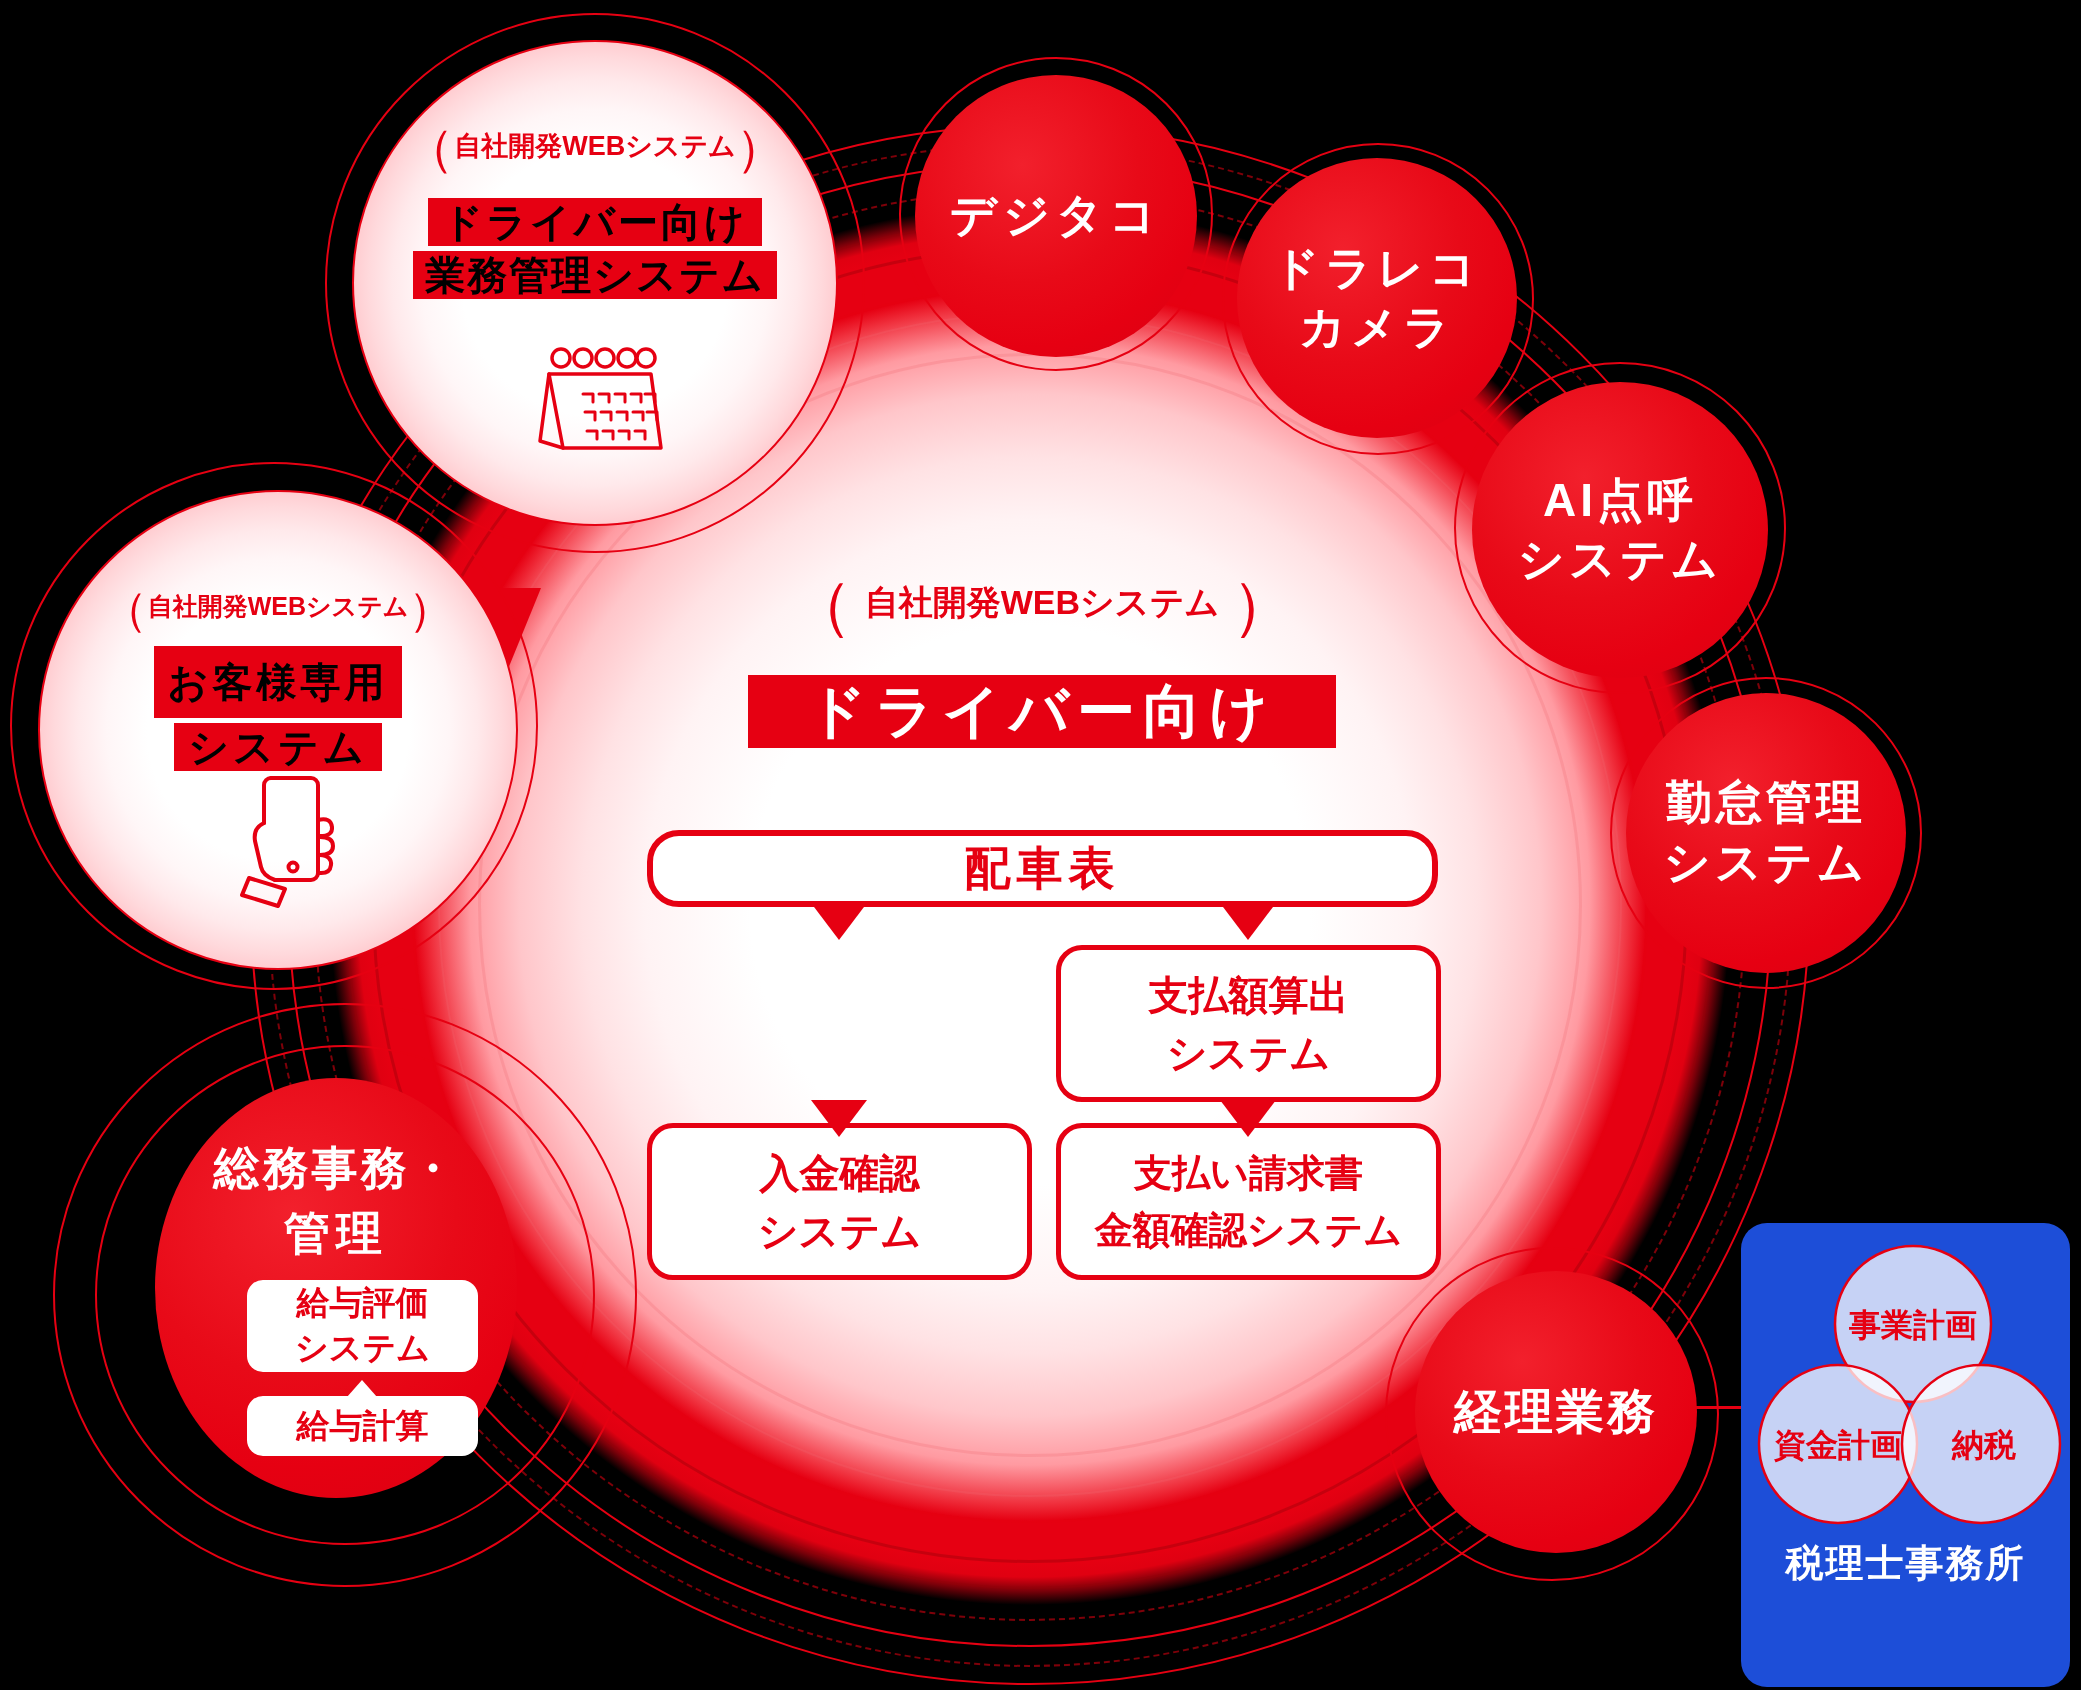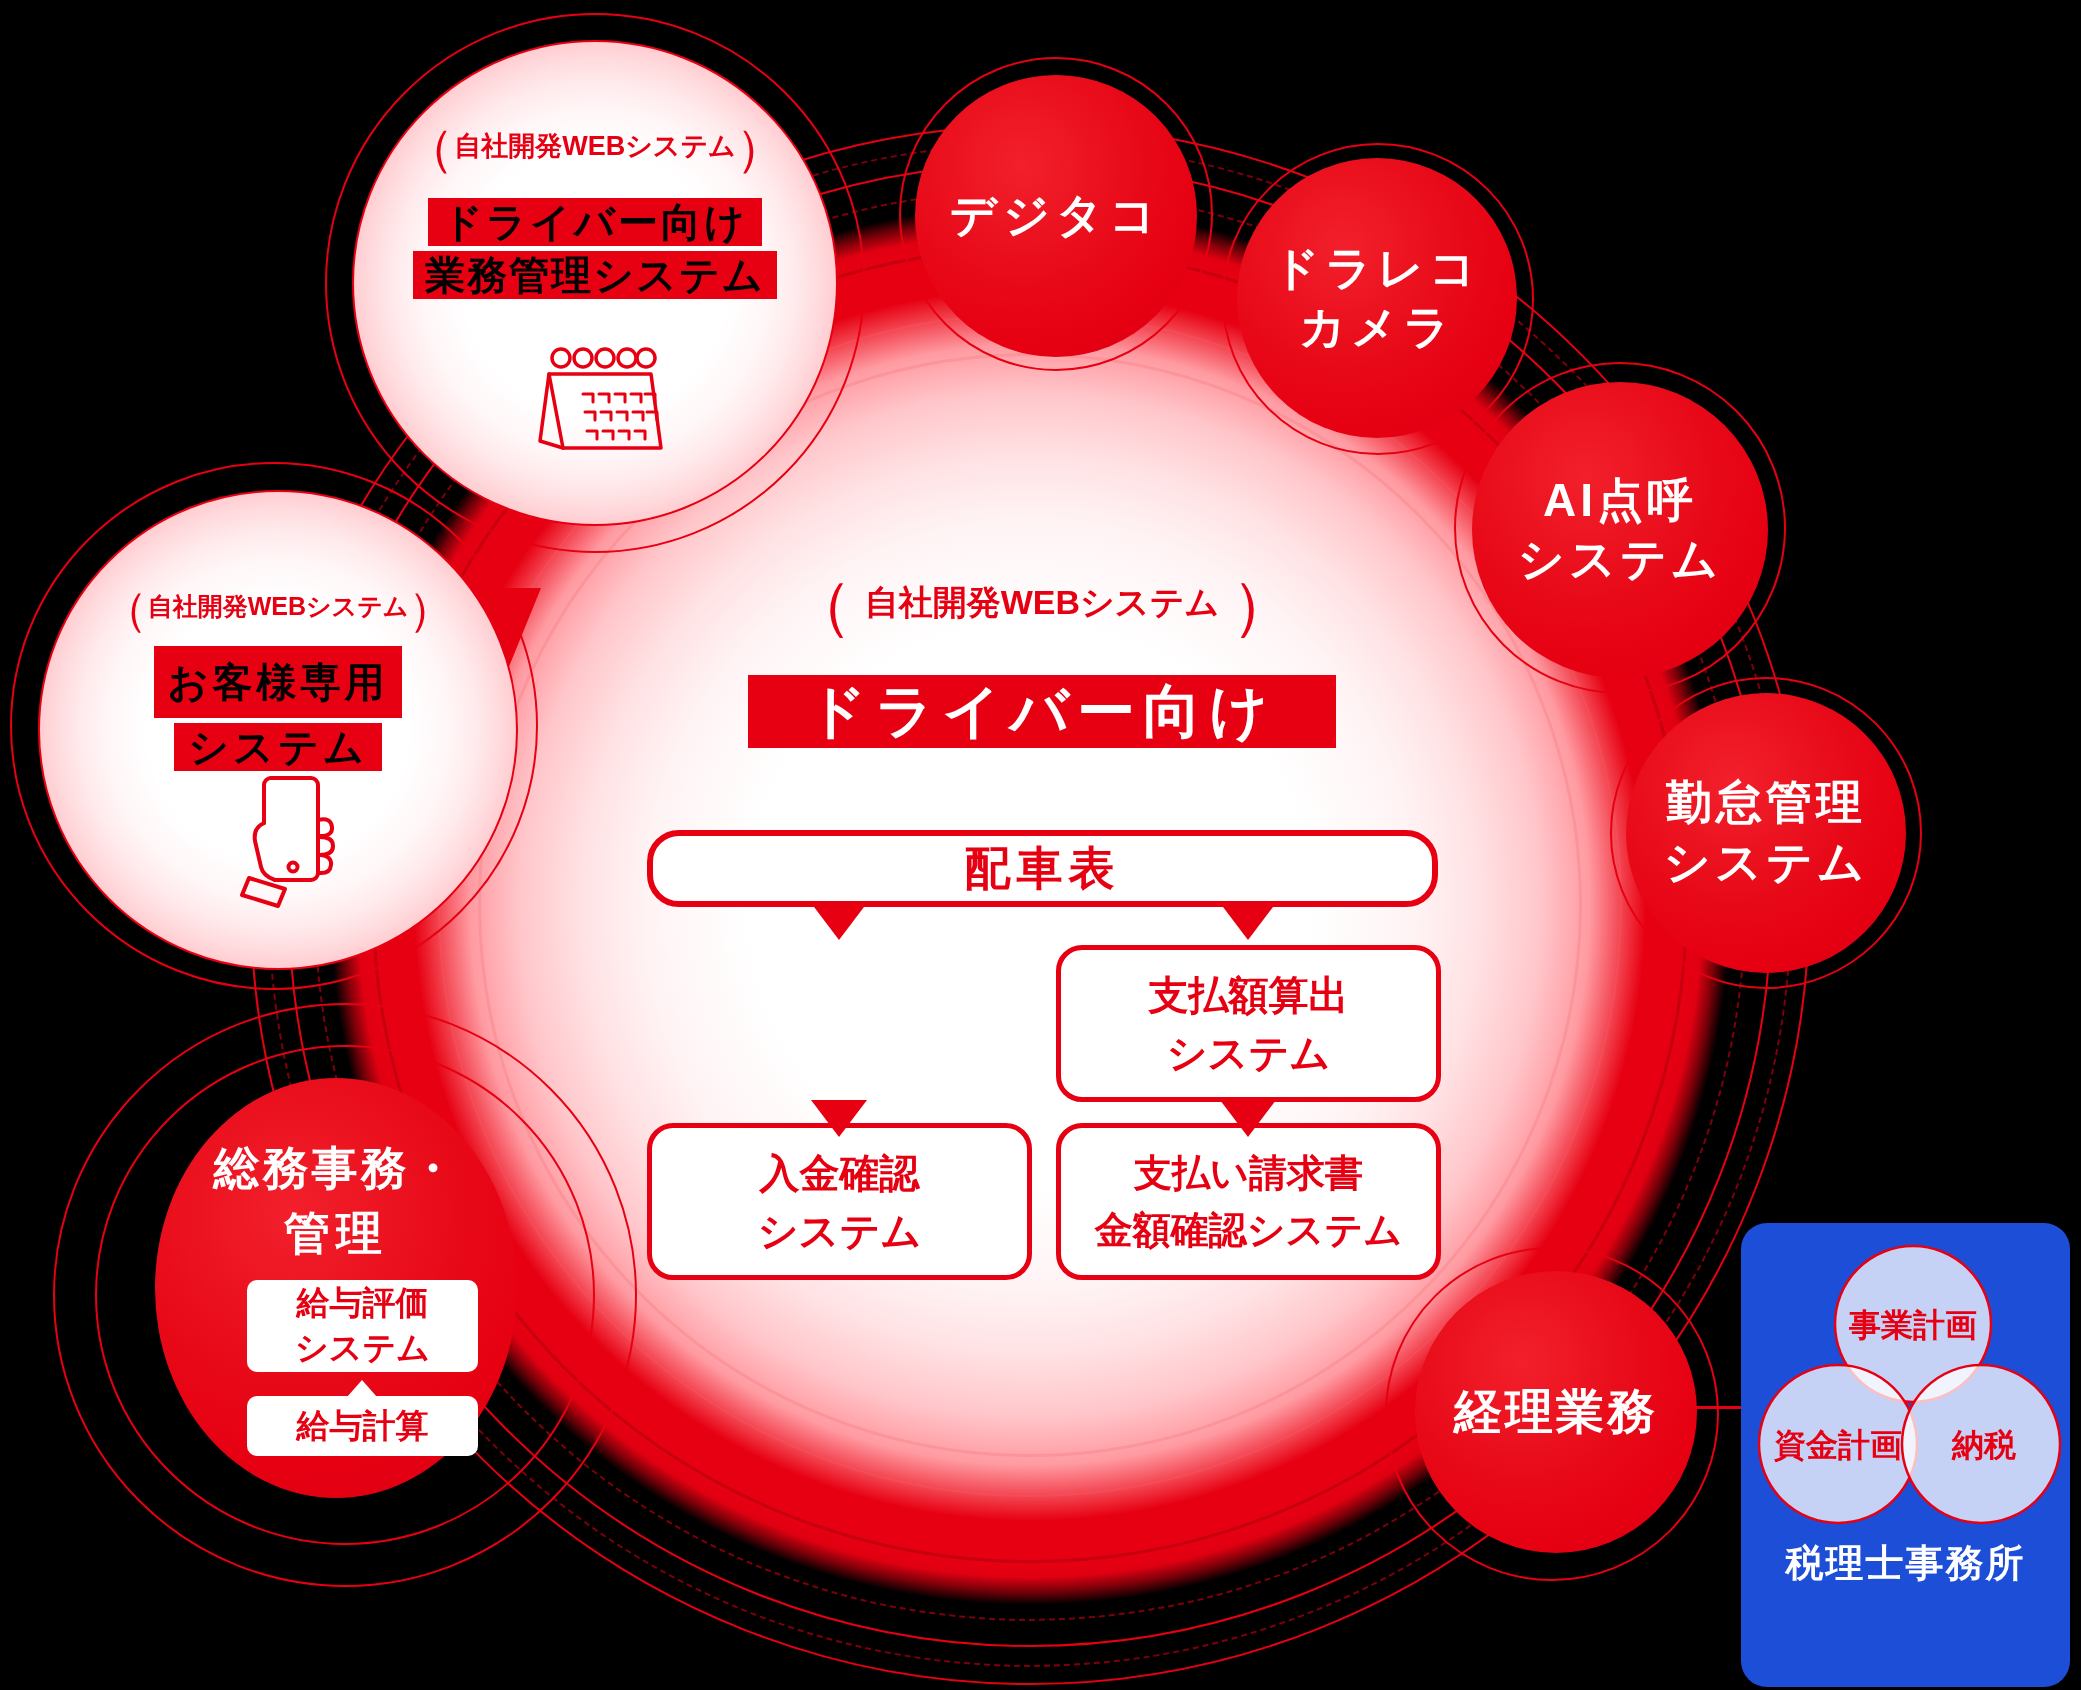--- a/index.html
+++ b/index.html
@@ -31,21 +31,21 @@
   .bracket-line{display:flex;align-items:center;justify-content:center;color:#e60012;font-weight:bold;}
   .paren{font-weight:200;line-height:0;position:relative;top:2px;}
   .band{display:inline-block;background:#e60012;color:#000000;font-weight:bold;}
   .sat-label{display:flex;flex-direction:column;align-items:center;justify-content:center;
     color:#fff;font-weight:bold;text-align:center;}
   .flow-box{position:absolute;box-sizing:border-box;background:#fff;border:5px solid #e60012;
     border-radius:26px;display:flex;flex-direction:column;align-items:center;justify-content:center;
     color:#e60012;font-weight:bold;text-align:center;z-index:3;}
   .flow-arrow{position:absolute;width:0;height:0;border-left:28px solid transparent;
     border-right:28px solid transparent;border-top:37px solid #e60012;z-index:4;}
-  .white-box{position:absolute;box-sizing:border-box;background:#fff;border-radius:10px;
+  .white-box{position:absolute;box-sizing:border-box;background:#fff;border-radius:16px;
     display:flex;flex-direction:column;align-items:center;justify-content:center;
     color:#e60012;font-weight:bold;text-align:center;z-index:3;}
   #soumu-notch{position:absolute;left:347px;top:1380px;width:0;height:0;
     border-left:15px solid transparent;border-right:15px solid transparent;
     border-bottom:17px solid #ffffff;z-index:4;}
   #wedge{position:absolute;left:465px;top:588px;width:76px;height:84px;background:#e60012;
     clip-path:polygon(0 0,100% 0,55% 100%);z-index:1;}
   #tax-box{position:absolute;left:1741px;top:1223px;width:329px;height:464px;background:#1d4ed8;
     border-radius:26px;z-index:2;}
   #tax-caption{position:absolute;left:0;top:315px;width:100%;text-align:center;color:#fff;

